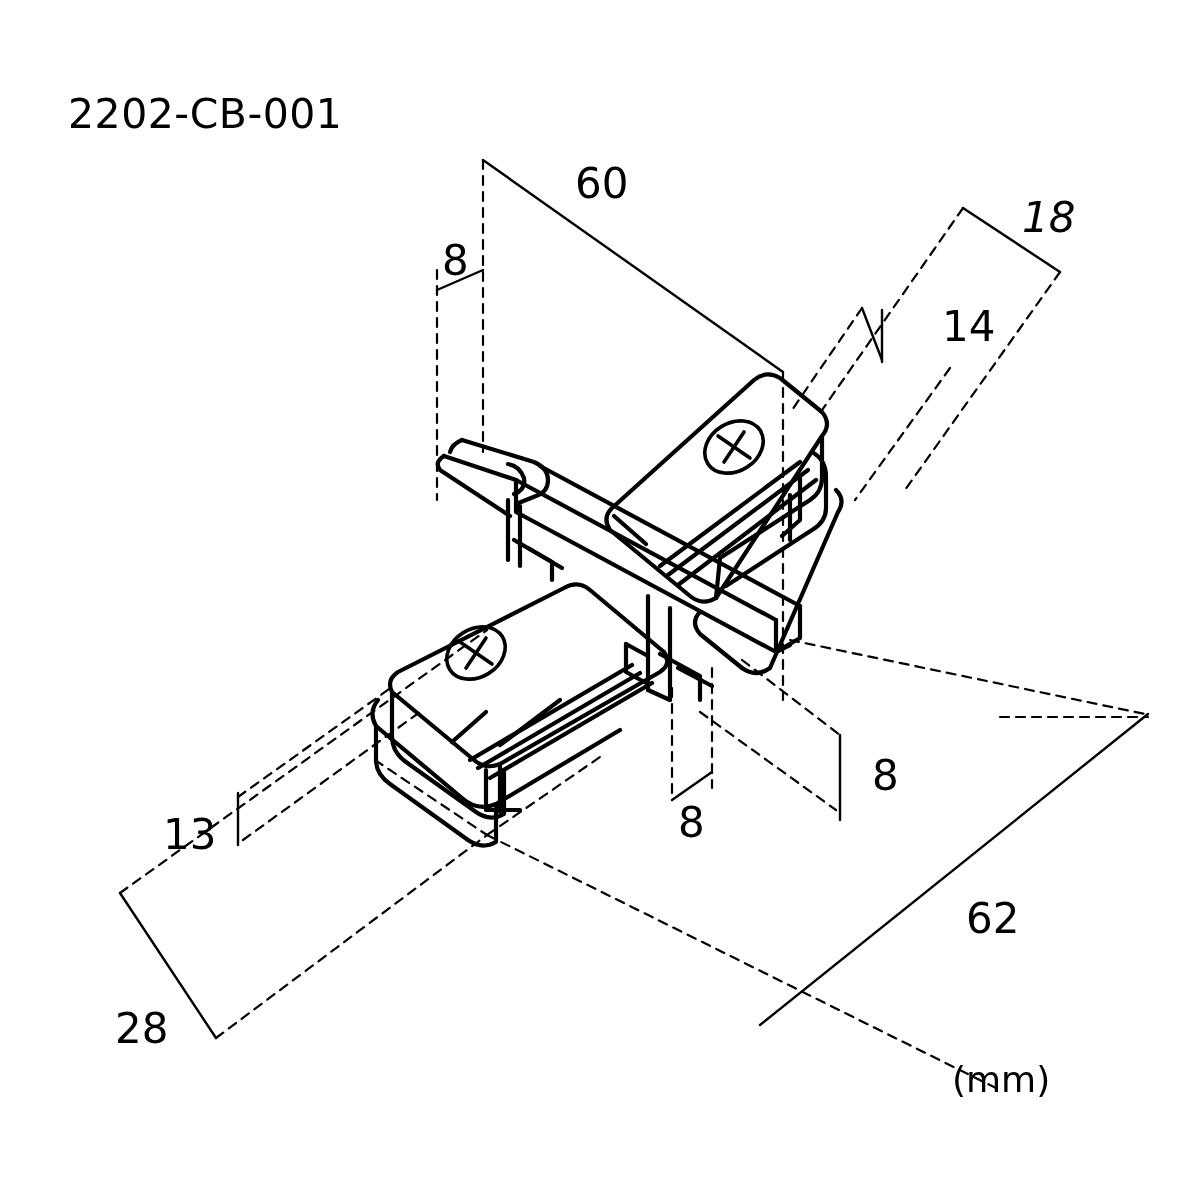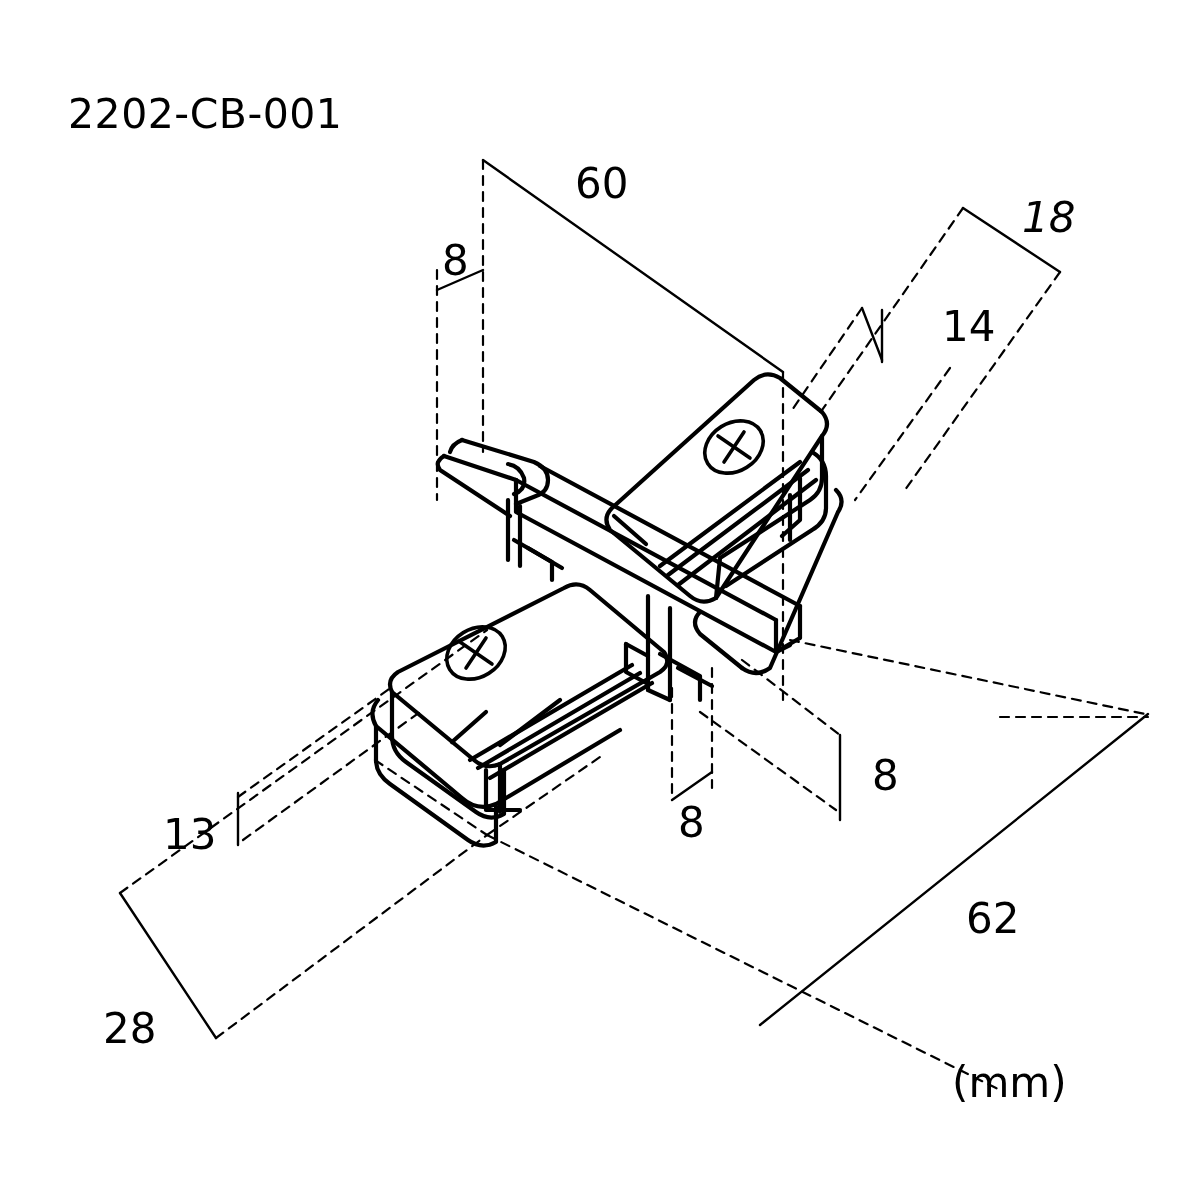--- a/index.html
+++ b/index.html
@@ -32,21 +32,21 @@
   #part-number {
     left: 68px;
     top: 52px;
     font-size: 41px;
     letter-spacing: 0.5px;
     margin-top: 42px;
   }
   #unit-label {
     left: 952px;
     top: 1062px;
-    font-size: 42px;
+    font-size: 36px;
   }
   .dim {
     font-size: 42px;
   }
 </style>
 </head>
 <body>
 
 <div id="page">
 
@@ -202,21 +202,21 @@
   <div class="txt dim" style="left:575px; top:163px;">60</div>
 
   <div class="txt dim" style="left:442px; top:240px;">8</div>
 
   <div class="txt dim" style="left:1022px; top:197px;font-style:italic;">18</div>
 
   <div class="txt dim" style="left:942px; top:298px;margin-top:8px;">14</div>
 
   <div class="txt dim" style="left:163px; top:814px;">13</div>
 
-  <div class="txt dim" style="left:103px; top:1008px;text-align:right;">28</div>
+  <div class="txt dim" style="left:115px; top:1008px;text-align:right;">28</div>
 
   <div class="txt dim" style="left:678px; top:802px;">8</div>
 
   <div class="txt dim" style="left:872px; top:755px;">8</div>
 
   <div class="txt dim" style="left:966px; top:898px;">62</div>
 
   <div class="txt" id="unit-label">(mm)</div>
 
 </div>

